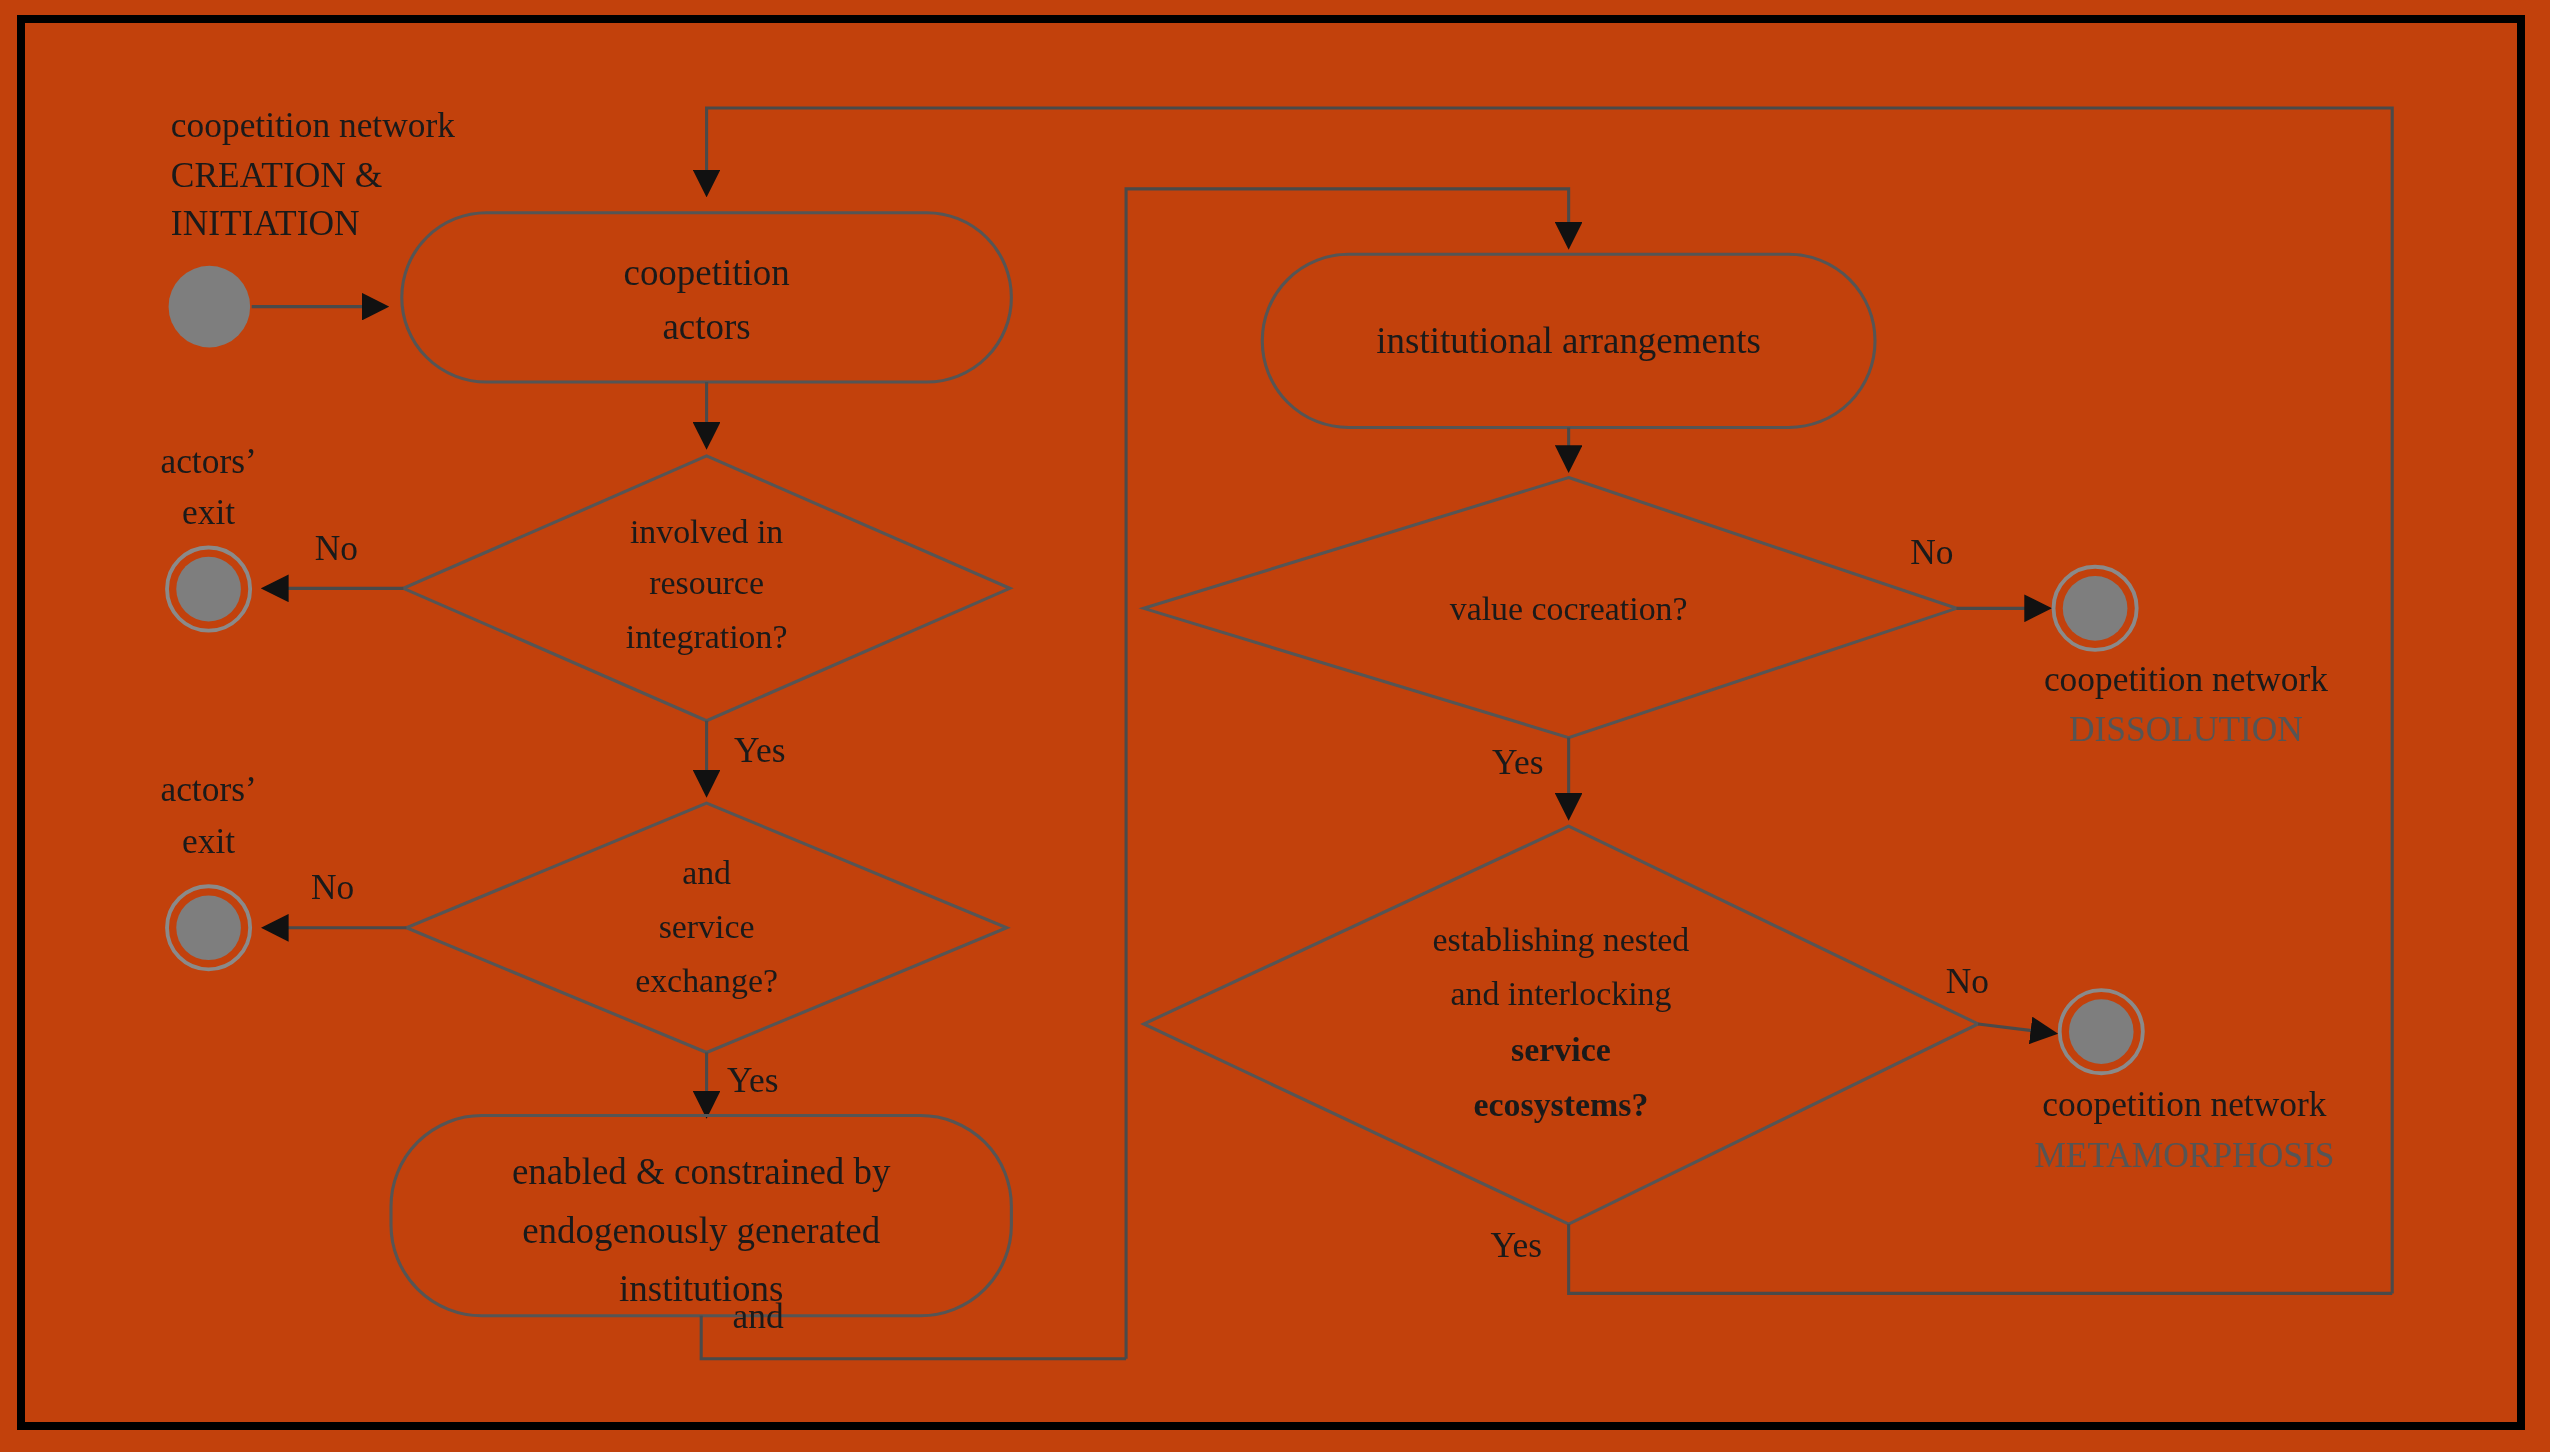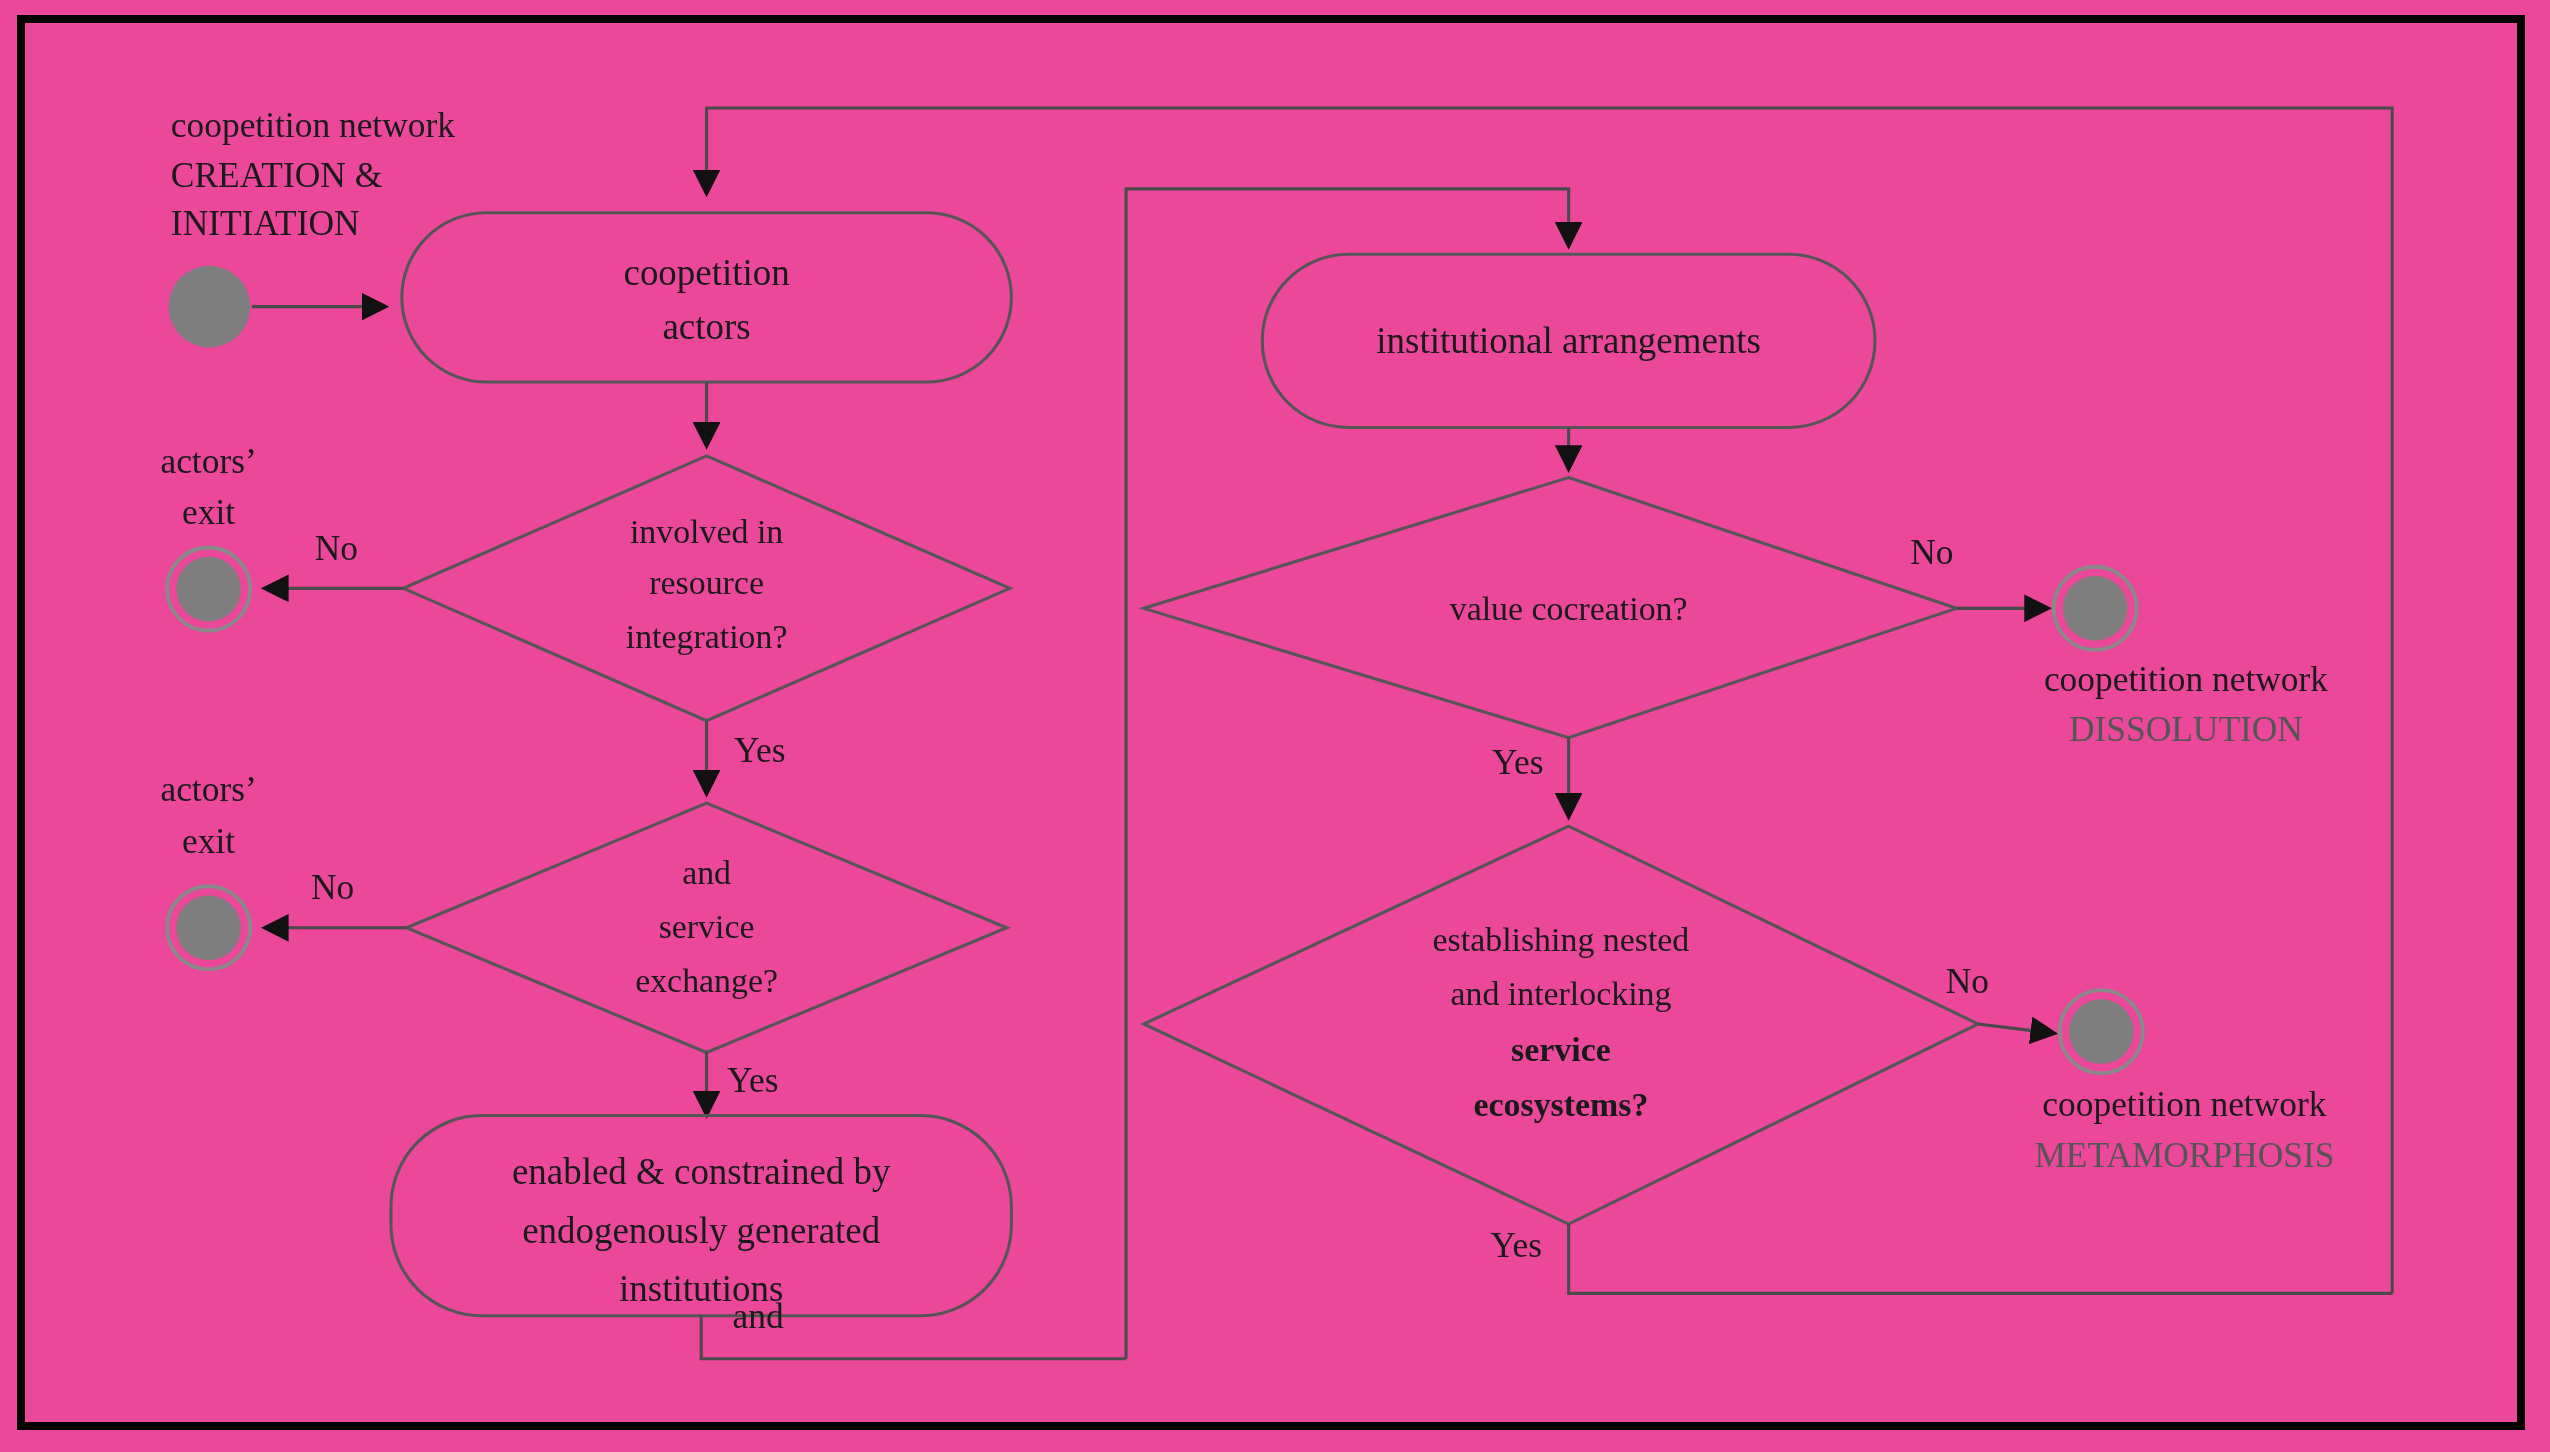--- a/index.html
+++ b/index.html
@@ -4,21 +4,21 @@
 <style>
   html, body {
     margin: 0;
     padding: 0;
     background: #ffffff;
   }
   #canvas {
     position: relative;
     width: 2550px;
     height: 1453px;
-    background: #ec4899;
+    background: #c2410c;
     font-family: "Liberation Serif", "DejaVu Serif", serif;
   }
   .outer-frame {
     position: absolute;
     left: 17px;
     top: 15.4px;
     width: 2508px;
     height: 1415px;
     border: 8.5px solid #000000;
     box-sizing: border-box;

